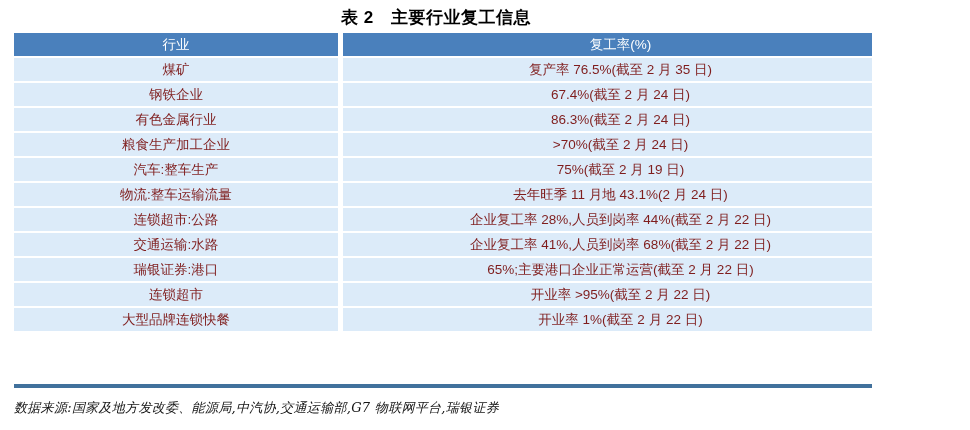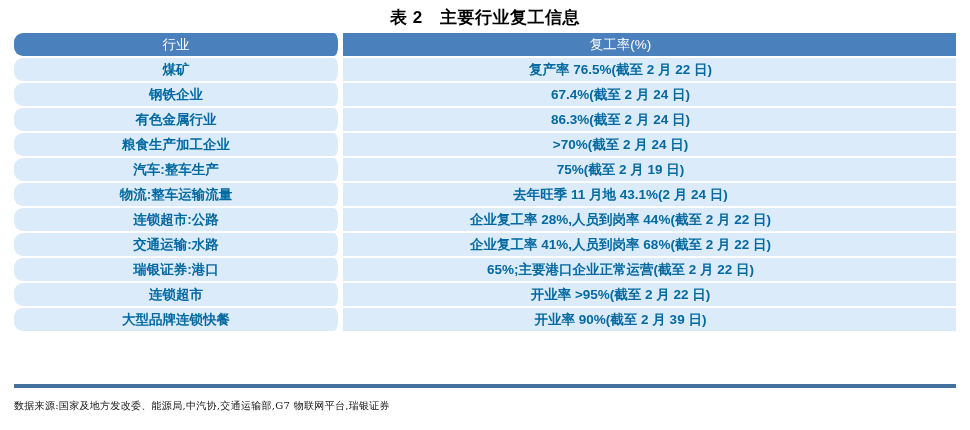--- a/index.html
+++ b/index.html
@@ -1,18 +1,18 @@
 <!DOCTYPE html>
 <html style="--header-bg: #4a80bc; --row-bg: #dcebf9; --bottom-bar: #41719c; --header-text: #ffffff; --cell-text: #262626;"><head>
 <meta charset="utf-8">
 <style>
   * { margin: 0; padding: 0; box-sizing: border-box; }
   html, body { width: 970px; height: 430px; background: #ffffff; }
   body { font-family: "Liberation Sans", sans-serif; }
-  .page { position: relative; width: 970px; height: 430px; background: #fff; overflow: hidden; }
+  .page { position: relative; width: 872px; height: 430px; background: #fff; overflow: hidden; }
 
   .title {
     position: absolute; top: 6px; left: 0; width: 100%;
     text-align: center; font-size: 17px; font-weight: bold; color: #000;
     letter-spacing: 0.5px;
   }
 
   table.resumption {
     position: absolute; top: 31px; left: 14px; width: 942px;
     border-collapse: separate; border-spacing: 0 2px;
@@ -20,35 +20,35 @@
   }
   th, td {
     height: 23px; padding: 0; vertical-align: middle;
     text-align: center; font-size: 13.5px; line-height: 23px;
     white-space: nowrap; overflow: hidden;
   }
   th {
     background: var(--header-bg, #4a80bc); color: #ffffff; font-weight: normal;
   }
   td {
-    background: var(--row-bg, #dcebf9); color: #0369a1; font-weight: bold;
+    background: var(--row-bg, #dcebf9); color: #7f1d1d;
   }
   .col-industry { width: 329px; }
-  th.industry, td.industry { border-right: 5px solid #ffffff; border-radius: 9px; }
+  th.industry, td.industry { border-right: 5px solid #ffffff; }
   th.rate, td.rate { padding-right: 58px; }
 
   .bottom-bar {
     position: absolute; left: 14px; top: 384px; width: 942px; height: 4px;
     background: var(--bottom-bar, #41719c);
   }
 
   .source {
     position: absolute; left: 14px; top: 399px;
-    font-family: "DejaVu Serif", serif; 
-    font-size: 10px; color: #141414; letter-spacing: 0.3px;
+    font-family: "DejaVu Serif", serif; font-style: italic;
+    font-size: 13px; color: #141414; letter-spacing: 0.3px;
   }
 </style>
 </head>
 <body>
 
 <div class="page">
 
   <div class="title">表 2　主要行业复工信息</div>
 
   <table class="resumption">
@@ -58,21 +58,21 @@
     </colgroup>
     <thead>
       <tr>
         <th class="industry">行业</th>
         <th class="rate">复工率(%)</th>
       </tr>
     </thead>
     <tbody>
         <tr>
           <td class="industry">煤矿</td>
-          <td class="rate">复产率 76.5%(截至 2 月 22 日)</td>
+          <td class="rate">复产率 76.5%(截至 2 月 35 日)</td>
         </tr>
         <tr>
           <td class="industry">钢铁企业</td>
           <td class="rate">67.4%(截至 2 月 24 日)</td>
         </tr>
         <tr>
           <td class="industry">有色金属行业</td>
           <td class="rate">86.3%(截至 2 月 24 日)</td>
         </tr>
         <tr>
@@ -98,21 +98,21 @@
         <tr>
           <td class="industry">瑞银证券:港口</td>
           <td class="rate">65%;主要港口企业正常运营(截至 2 月 22 日)</td>
         </tr>
         <tr>
           <td class="industry">连锁超市</td>
           <td class="rate">开业率 &gt;95%(截至 2 月 22 日)</td>
         </tr>
         <tr>
           <td class="industry">大型品牌连锁快餐</td>
-          <td class="rate">开业率 90%(截至 2 月 39 日)</td>
+          <td class="rate">开业率 1%(截至 2 月 22 日)</td>
         </tr>
       </tbody>
   </table>
 
   <div class="bottom-bar"></div>
 
   <div class="source">数据来源:国家及地方发改委、能源局,中汽协,交通运输部,G7 物联网平台,瑞银证券</div>
 
 </div>
 

